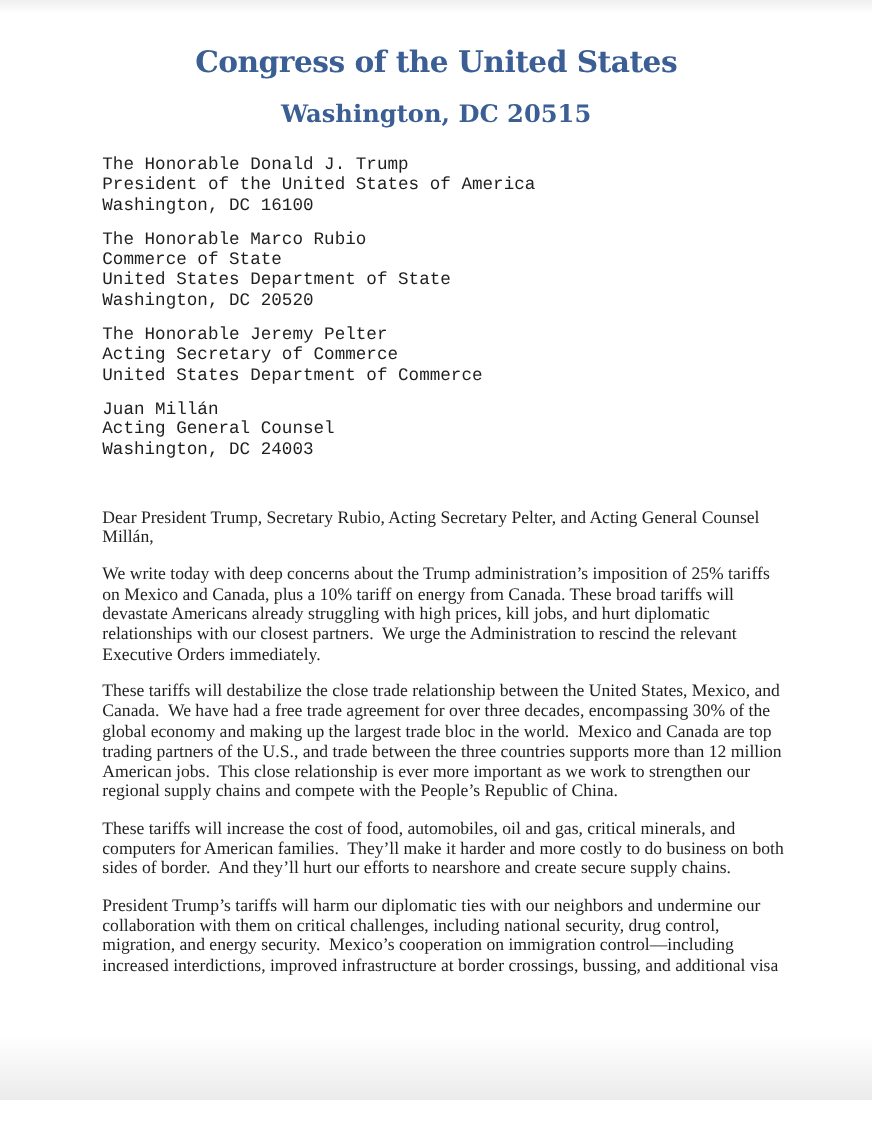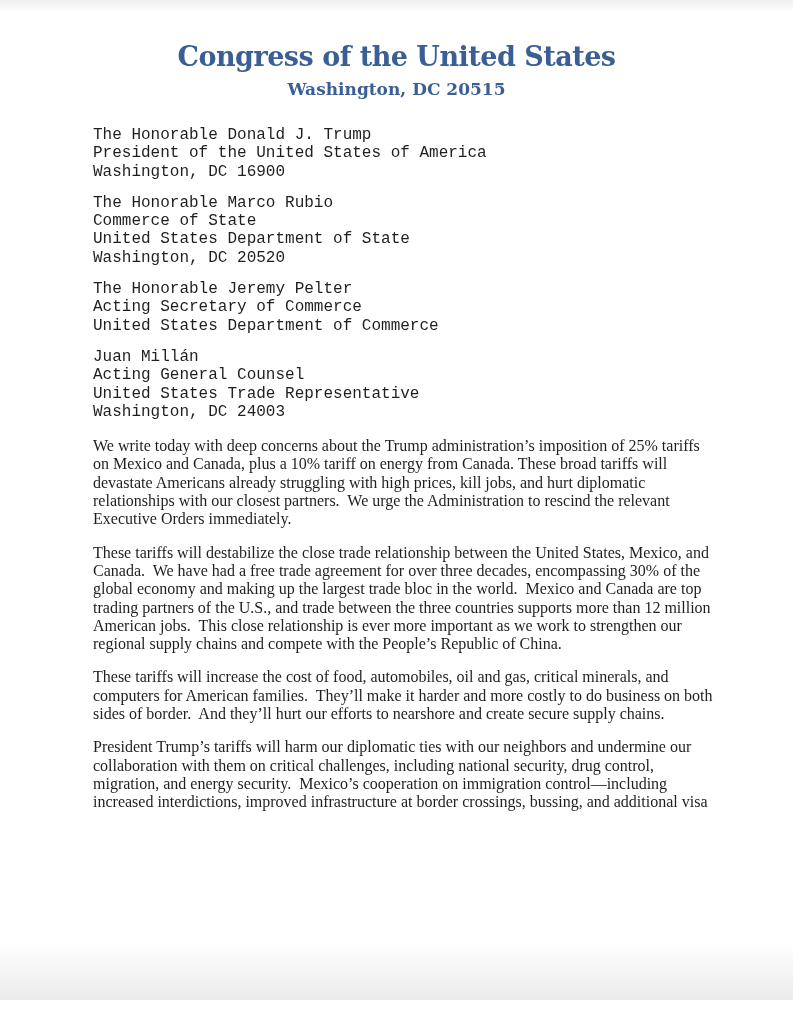--- a/index.html
+++ b/index.html
@@ -36,23 +36,23 @@
   .lh-title {
     font-family: "DejaVu Serif", serif;
     font-weight: bold;
     font-size: 27px;
     line-height: 34px;
     letter-spacing: -0.5px;
   }
   .lh-subtitle {
     font-family: "DejaVu Serif", serif;
     font-weight: bold;
-    font-size: 17px;
+    font-size: 22px;
     line-height: 22px;
-    margin-top: 4px;
+    margin-top: 19px;
   }
   .content {
     margin-left: 93px;
     width: 625px;
     font-size: 16px;
     line-height: 18.3px;
   }
   .recipients {
     margin-top: 26px;
   }
@@ -90,41 +90,42 @@
   <header class="letterhead">
     <div class="lh-title">Congress of the United States</div>
     <div class="lh-subtitle">Washington, DC 20515</div>
   </header>
 
   <main class="content">
     <section class="recipients">
       <div class="recipient-block">
         <div>The Honorable Donald J. Trump</div>
         <div>President of the United States of America</div>
-        <div>Washington, DC 16900</div>
+        <div>Washington, DC 16100</div>
       </div>
       <div class="recipient-block">
         <div>The Honorable Marco Rubio</div>
         <div>Commerce of State</div>
         <div>United States Department of State</div>
         <div>Washington, DC 20520</div>
       </div>
       <div class="recipient-block">
         <div>The Honorable Jeremy Pelter</div>
         <div>Acting Secretary of Commerce</div>
         <div>United States Department of Commerce</div>
       </div>
       <div class="recipient-block">
         <div>Juan Millán</div>
         <div>Acting General Counsel</div>
-        <div>United States Trade Representative</div>
         <div>Washington, DC 24003</div>
       </div>
     </section>
 
+    <p class="salutation">Dear President Trump, Secretary Rubio, Acting Secretary Pelter, and Acting General Counsel
+Millán,</p>
 
     <p class="para">We write today with deep concerns about the Trump administration’s imposition of 25% tariffs
 on Mexico and Canada, plus a 10% tariff on energy from Canada. These broad tariffs will
 devastate Americans already struggling with high prices, kill jobs, and hurt diplomatic
 relationships with our closest partners.  We urge the Administration to rescind the relevant
 Executive Orders immediately.</p>
     <p class="para">These tariffs will destabilize the close trade relationship between the United States, Mexico, and
 Canada.  We have had a free trade agreement for over three decades, encompassing 30% of the
 global economy and making up the largest trade bloc in the world.  Mexico and Canada are top
 trading partners of the U.S., and trade between the three countries supports more than 12 million

